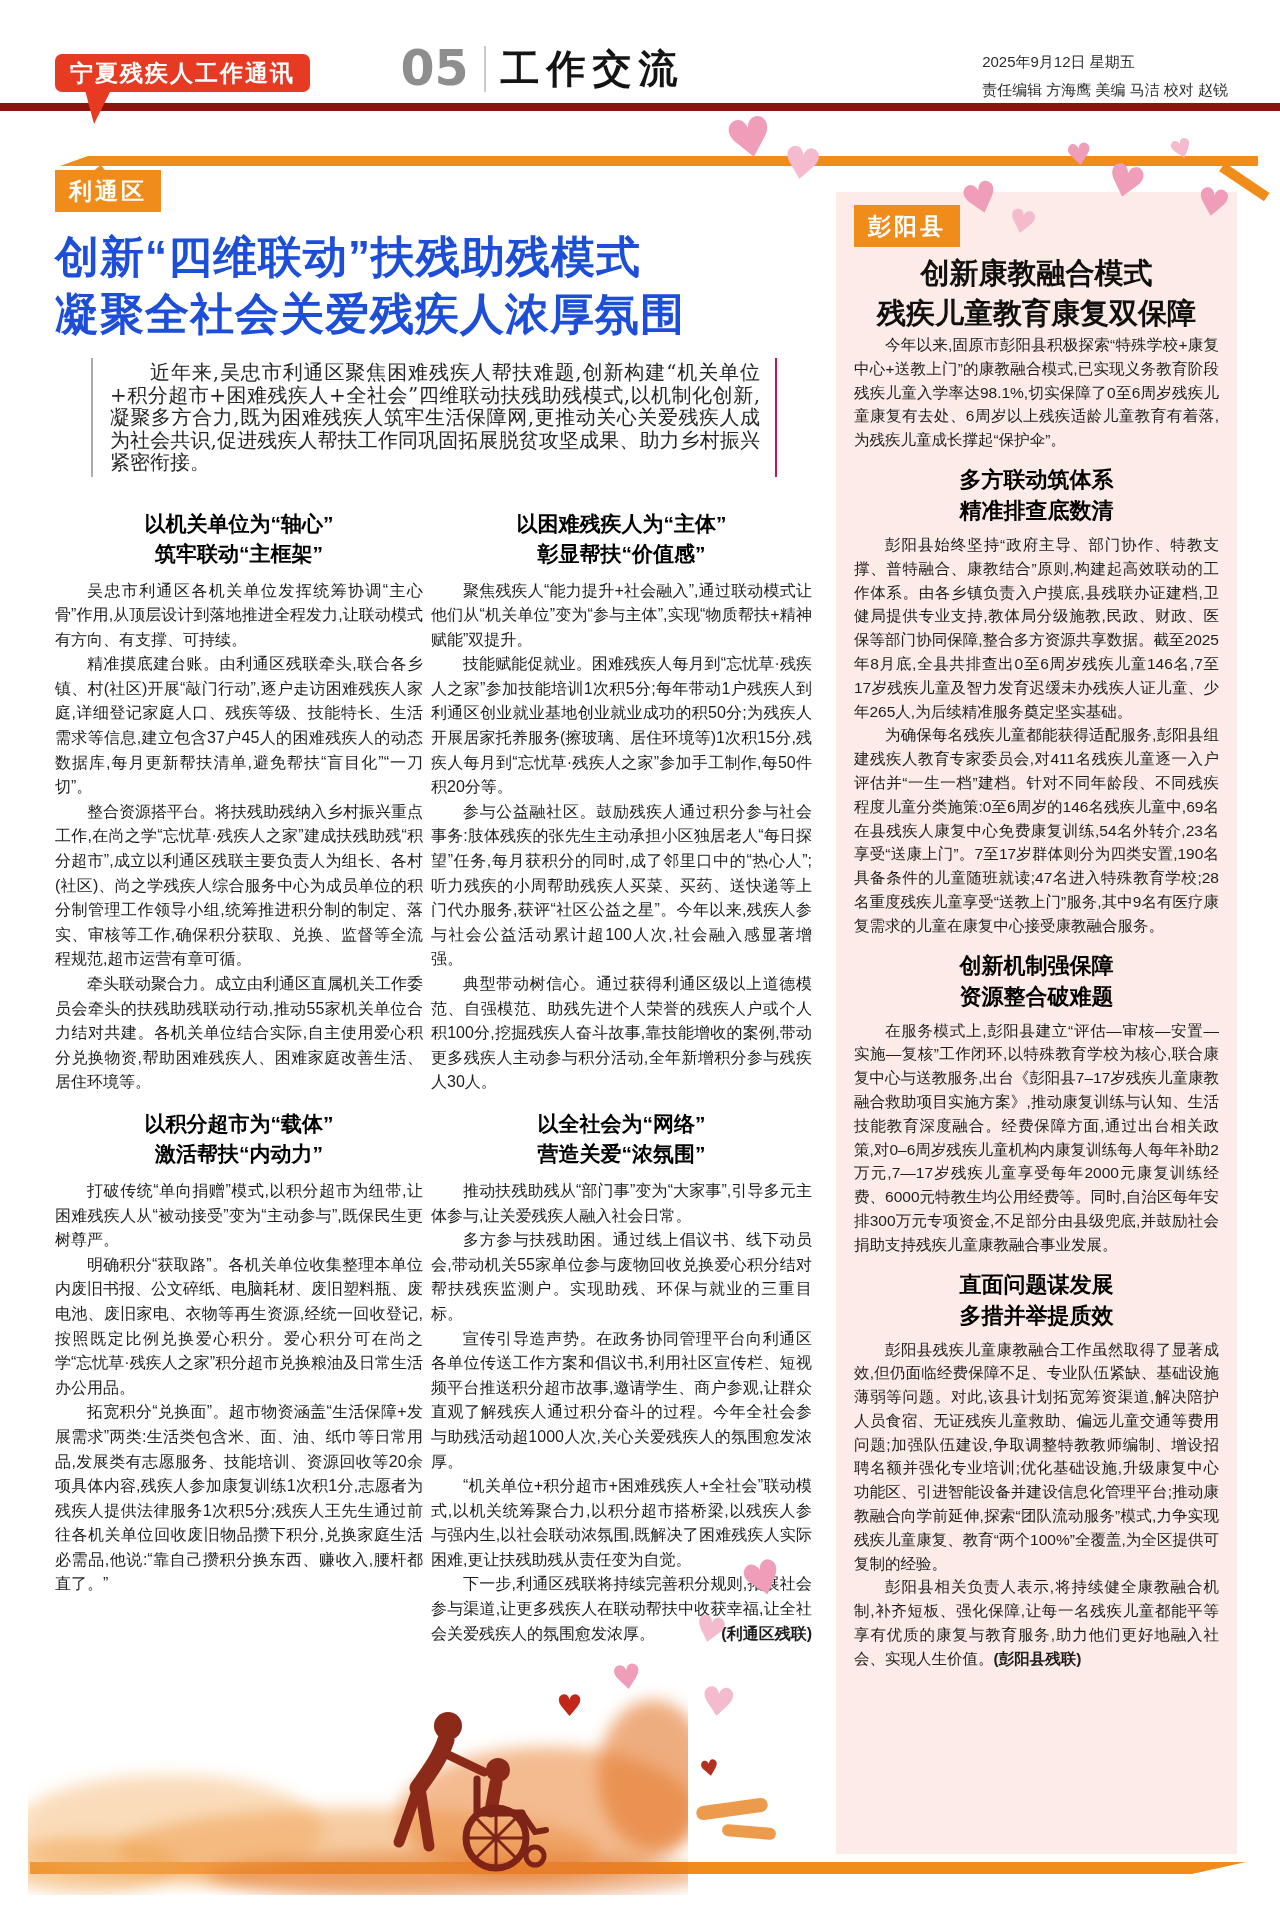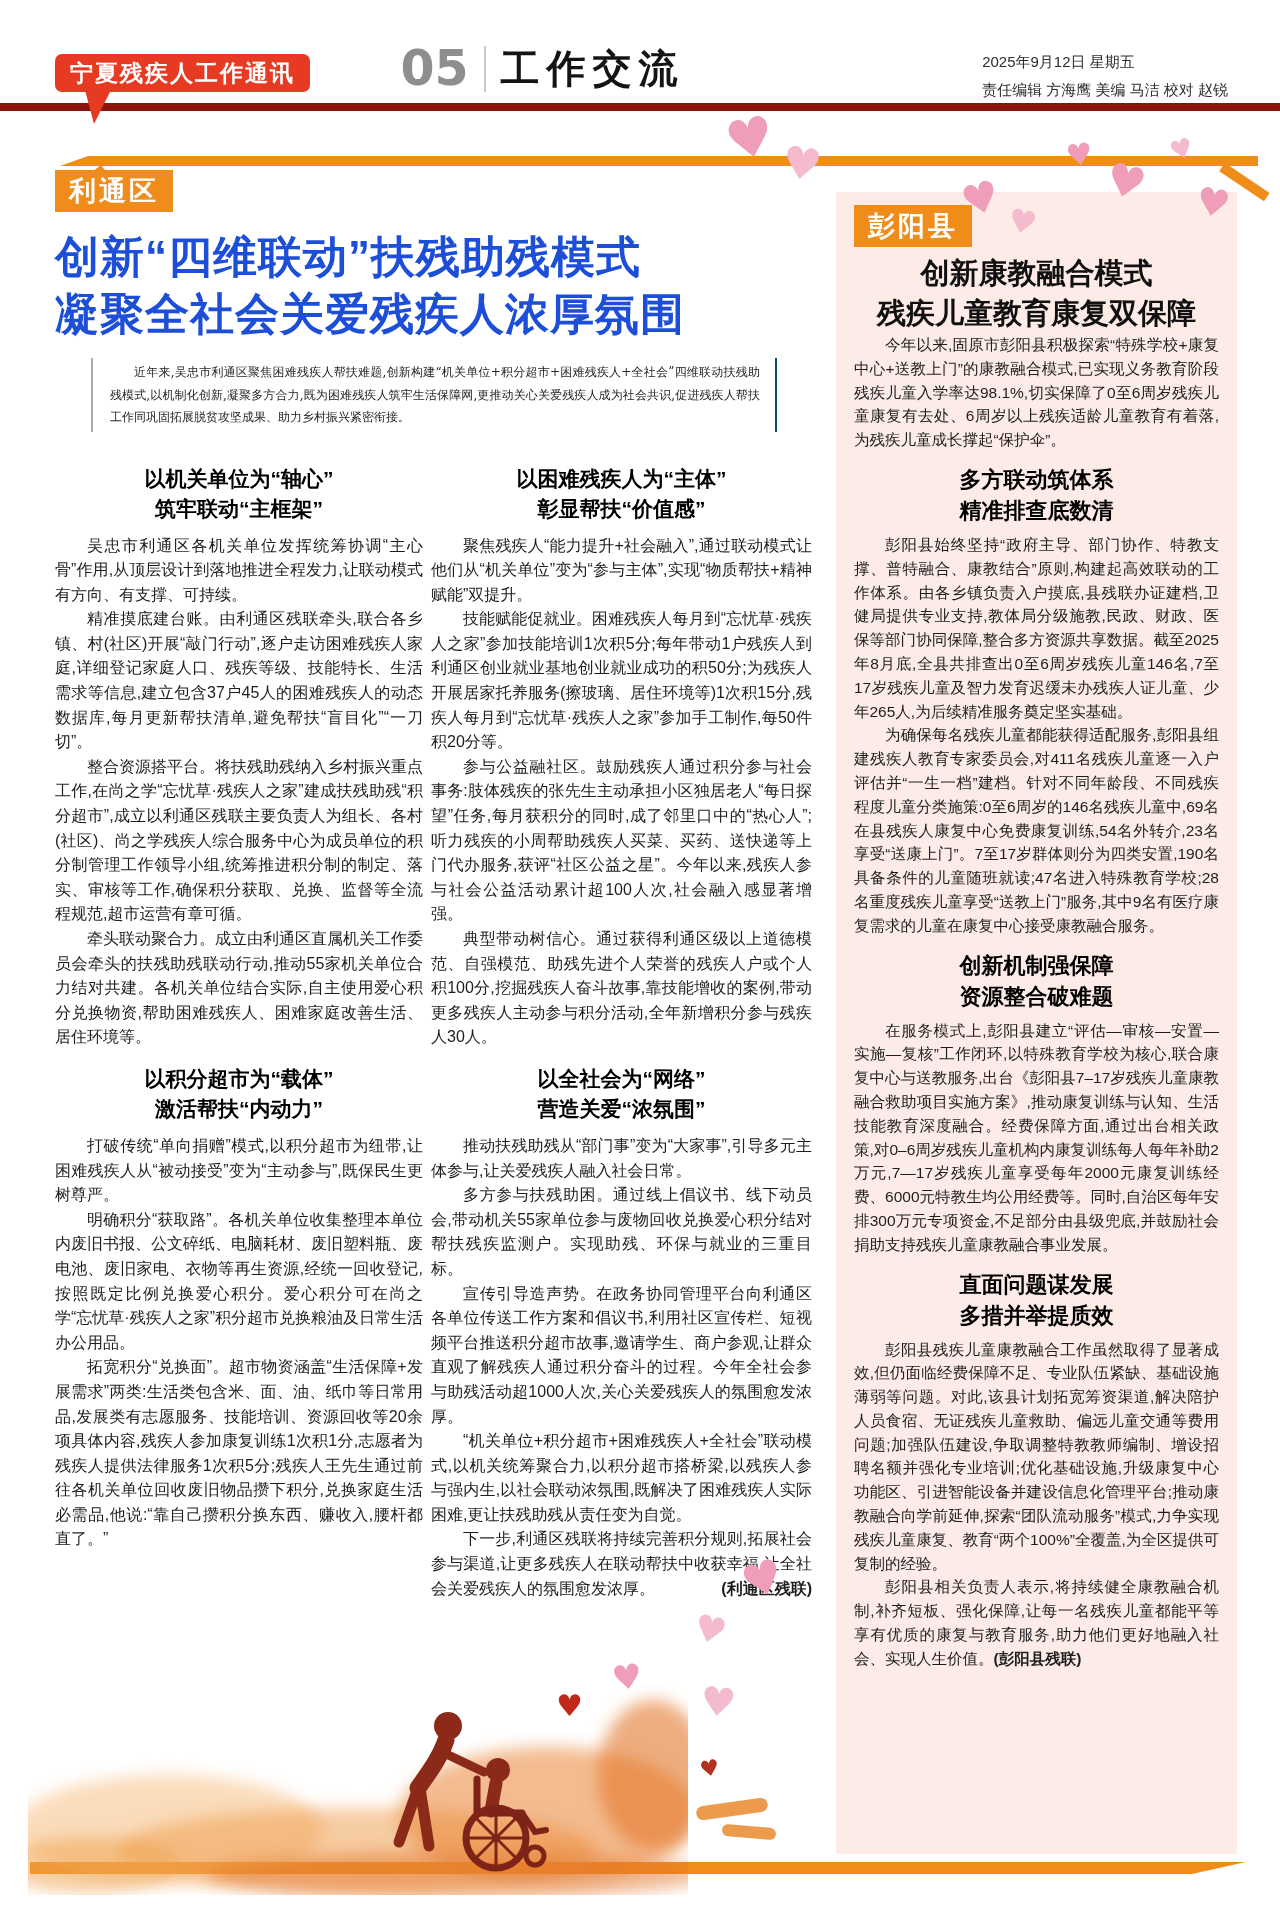--- a/index.html
+++ b/index.html
@@ -24,27 +24,27 @@
   .bar-top{position:absolute;left:60px;top:156px;width:1198px;height:10px;background:#f08c1a;
            clip-path:polygon(28px 0,100% 0,100% 100%,0 100%);}
   .bar-top-tipL{position:absolute;left:52px;top:164px;width:52px;height:10px;background:#f08c1a;
            transform:rotate(-38deg);transform-origin:right center;}
   .bar-top-tipR{position:absolute;left:1222px;top:162px;width:54px;height:10px;background:#f08c1a;
            transform:rotate(34deg);transform-origin:left center;}
   .bar-bottom{position:absolute;left:30px;top:1862px;width:1216px;height:12px;background:#f08c1a;
            clip-path:polygon(0 0,100% 0,calc(100% - 54px) 100%,0 100%);}
   
   .left-article{position:absolute;left:55px;top:170px;width:763px;}
-  .region-tag{display:inline-block;background:#f08c1a;color:#fff;font-size:27px;font-weight:bold;
+  .region-tag{display:inline-block;background:#f08c1a;color:#fff;font-size:23px;font-weight:bold;
            line-height:42px;padding:0 14px;letter-spacing:3px;}
   .la-title{width:640px;margin-top:16px;font-size:44px;line-height:57px;
            font-weight:900;color:#1d4ed8;letter-spacing:1px;}
   .lead-wrap{margin:16px 0 0 36px;width:650px;border-left:2px solid #ababab;
-           border-right:2px solid #0c4a6e;padding:3px 15px 3px 17px;
-           font-family:"DejaVu Serif","Liberation Serif",serif;font-size:12px;line-height:22.5px;
+           border-right:2px solid #be185d;padding:3px 15px 3px 17px;
+           font-family:"DejaVu Serif","Liberation Serif",serif;font-size:20px;line-height:22.5px;
            color:#262626;text-align:justify;text-indent:2em;}
   .la-cols{display:flex;gap:8px;margin-top:18px;position:relative;z-index:2;}
   .la-col1{width:368px;}
   .la-col2{width:381px;}
   .sub{margin:14px 0 10px;text-align:center;font-size:21px;line-height:30px;font-weight:bold;
        color:#000;}
   .sub span{display:block;}
   .para{margin:0;font-size:16px;line-height:24.6px;text-align:justify;text-indent:2em;
         color:#1d1d1d;}
   .byline{float:right;font-weight:bold;}

